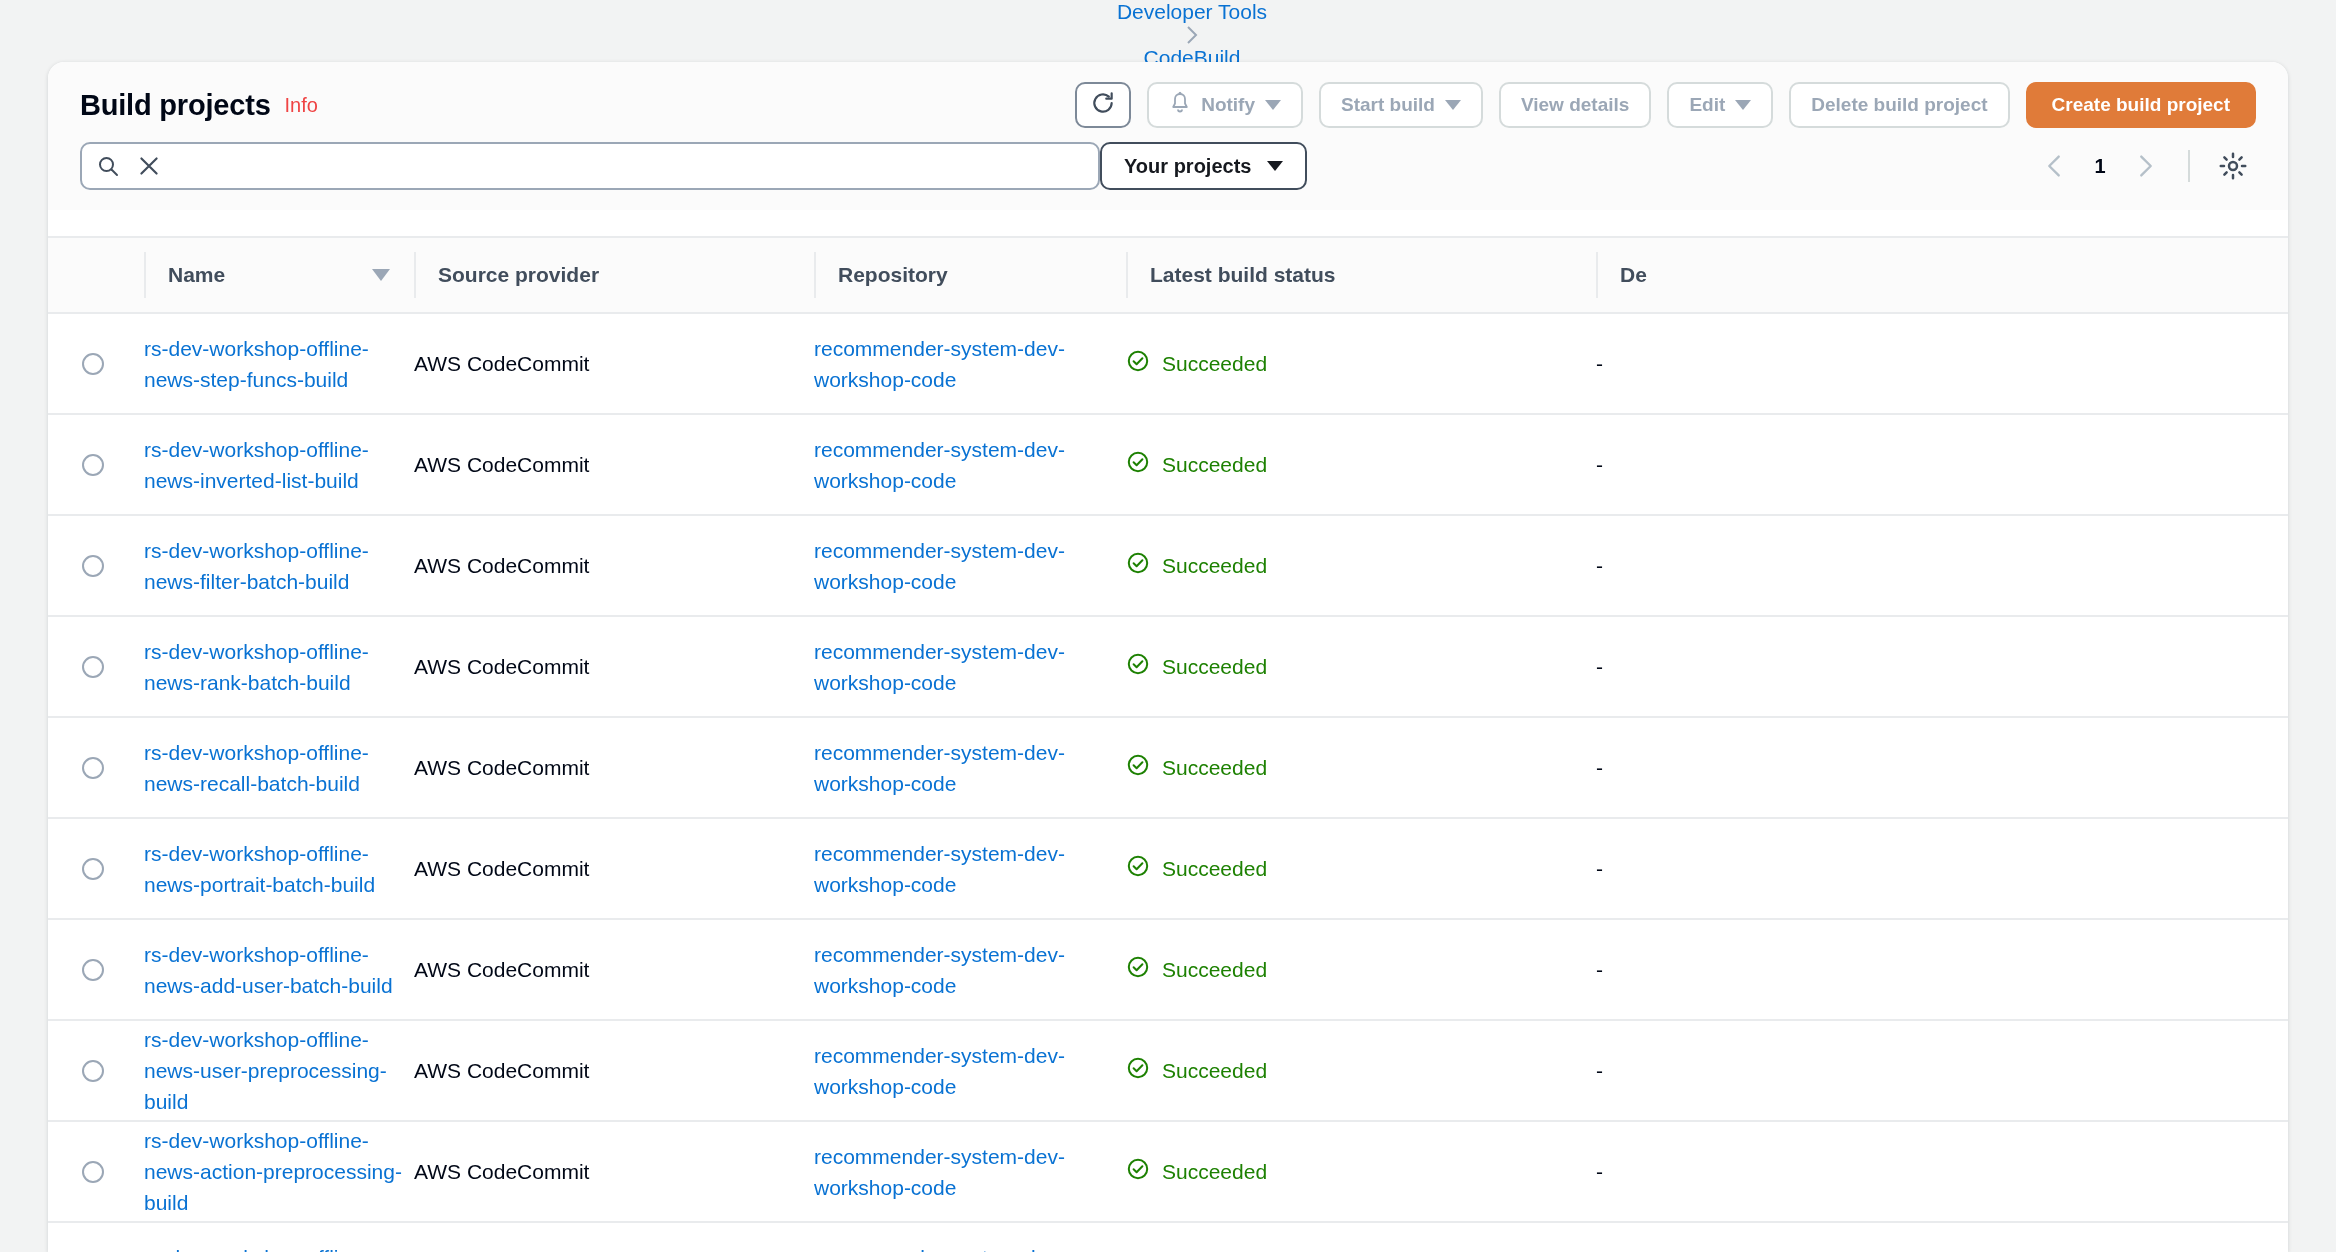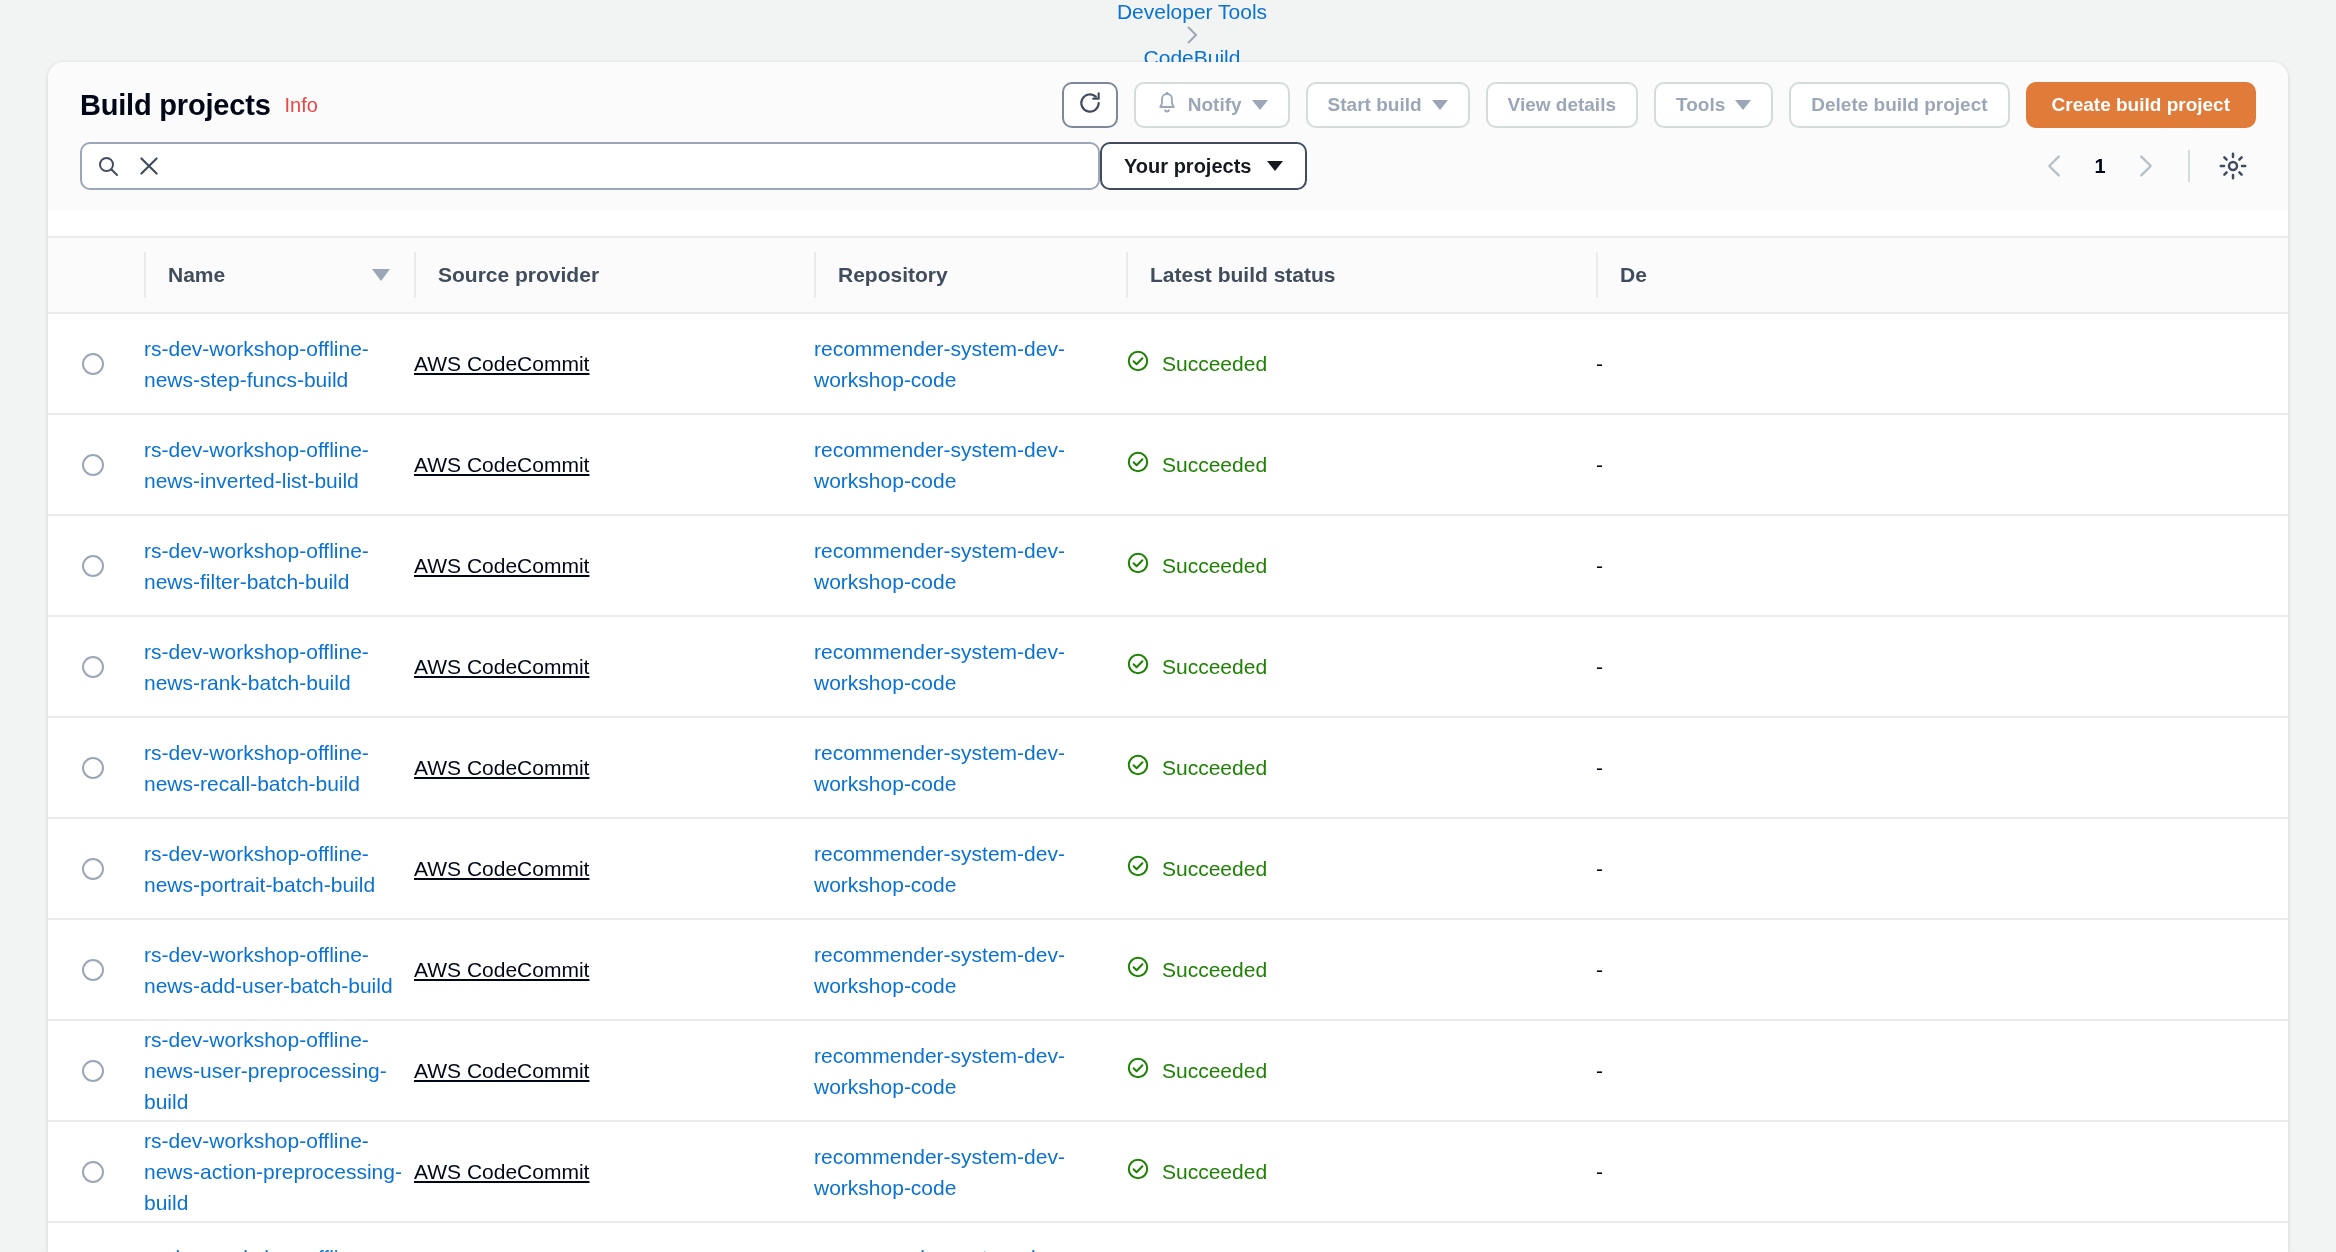--- a/index.html
+++ b/index.html
@@ -265,21 +265,20 @@
     line-height: 31px;
     color: #0972d3;
     cursor: pointer;
     display: block;
     word-break: break-word;
   }
   .plain-cell {
     font-size: 21px;
     color: #000716;
     white-space: nowrap;
-    text-decoration: underline;
   }
   .status-cell {
     display: flex;
     align-items: center;
     gap: 12px;
     font-size: 21px;
     color: #1d8102;
     white-space: nowrap;
   }
   .dash-cell {
@@ -340,21 +339,21 @@
         <button class="btn disabled">
           <span>Start build</span>
           <span class="caret"></span>
         </button>
 
         <button class="btn disabled">
           <span>View details</span>
         </button>
 
         <button class="btn disabled">
-          <span>Tools</span>
+          <span>Edit</span>
           <span class="caret"></span>
         </button>
 
         <button class="btn disabled">
           <span>Delete build project</span>
         </button>
 
         <button class="btn primary">
           <span>Create build project</span>
         </button>

